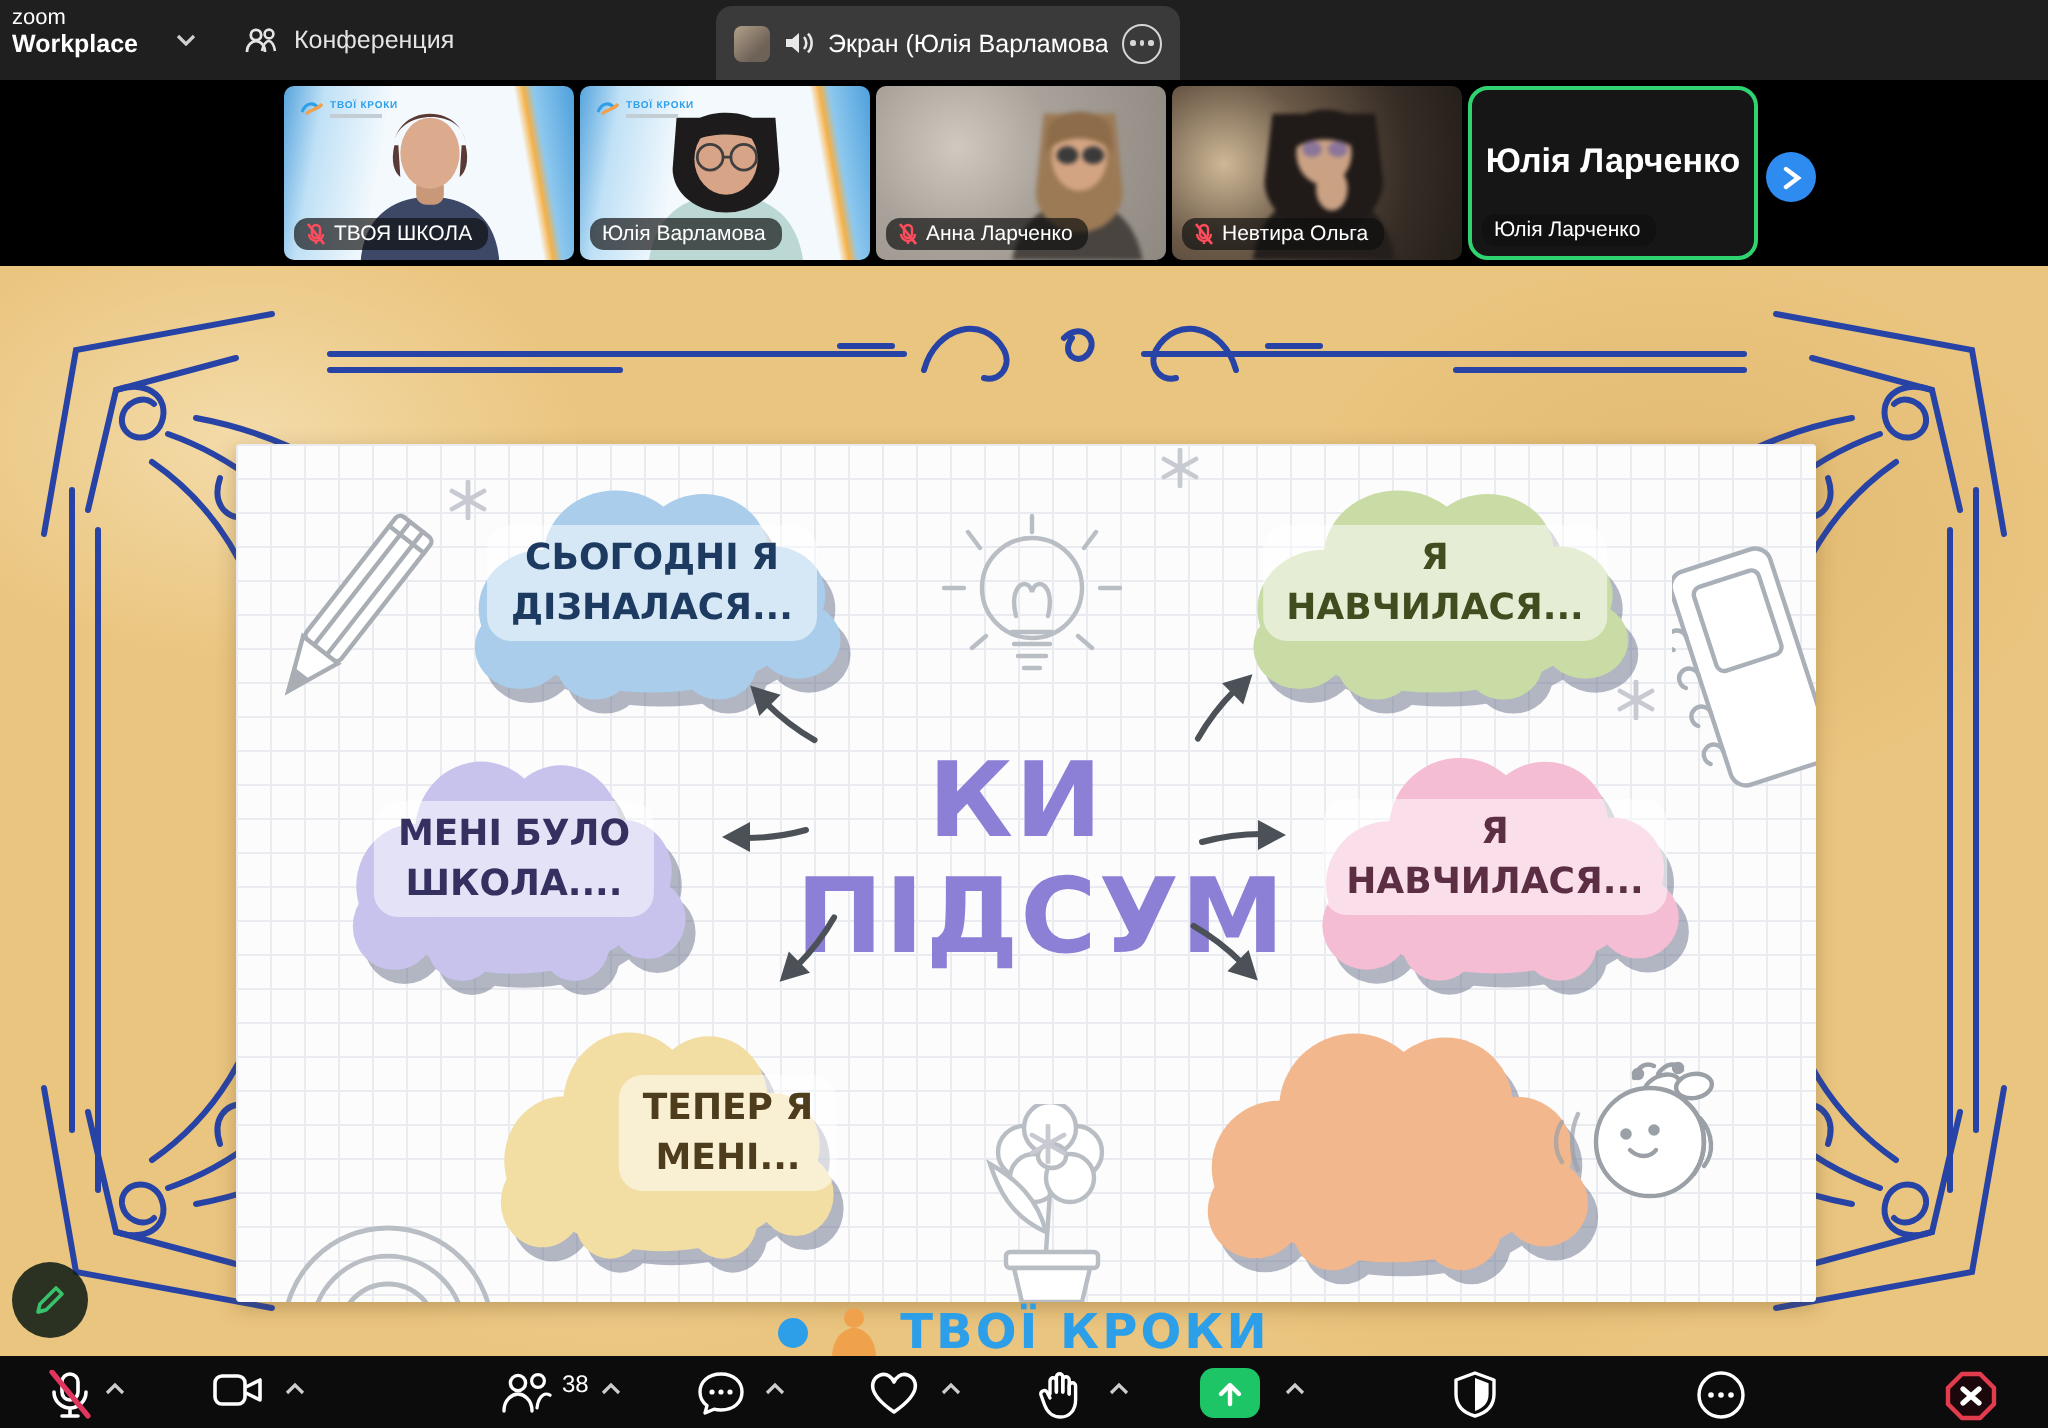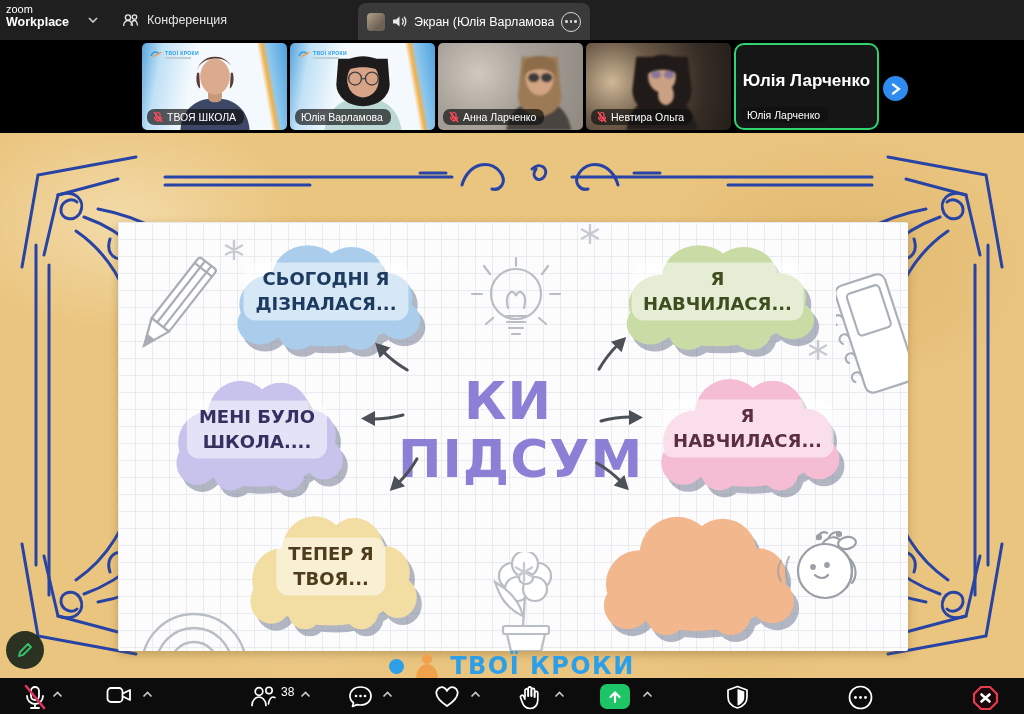--- a/index.html
+++ b/index.html
@@ -371,23 +371,23 @@
           <ellipse class="puff" cx="105" cy="88" rx="78" ry="42" fill="#f2dda2"></ellipse>
             <circle class="puff" cx="48" cy="82" r="34" fill="#f2dda2"></circle>
           <circle class="puff" cx="86" cy="52" r="38" fill="#f2dda2"></circle>
             <circle class="puff" cx="132" cy="50" r="34" fill="#f2dda2"></circle>
           <circle class="puff" cx="168" cy="74" r="28" fill="#f2dda2"></circle>
             <circle class="puff" cx="182" cy="100" r="22" fill="#f2dda2"></circle>
           <circle class="puff" cx="36" cy="104" r="24" fill="#f2dda2"></circle>
             <circle class="puff" cx="75" cy="114" r="20" fill="#f2dda2"></circle>
           <circle class="puff" cx="140" cy="114" r="20" fill="#f2dda2"></circle>
         </svg>
-        <div class="cloud-label" style="color: rgb(78, 61, 28);">
+        <div class="cloud-label" style="color: rgb(78, 61, 28); margin-left: 33px;">
           <div>ТЕПЕР Я</div>
-            <div>ТВОЯ...</div>
+            <div>МЕНІ...</div>
         </div>
       </div>
 
       <div class="cloud c6">
         <svg class="cloud-shape" viewBox="0 0 210 140" preserveAspectRatio="none">
           <ellipse class="puff" cx="105" cy="88" rx="78" ry="42" fill="#f2b78c"></ellipse>
             <circle class="puff" cx="48" cy="82" r="34" fill="#f2b78c"></circle>
           <circle class="puff" cx="86" cy="52" r="38" fill="#f2b78c"></circle>
             <circle class="puff" cx="132" cy="50" r="34" fill="#f2b78c"></circle>
           <circle class="puff" cx="168" cy="74" r="28" fill="#f2b78c"></circle>

